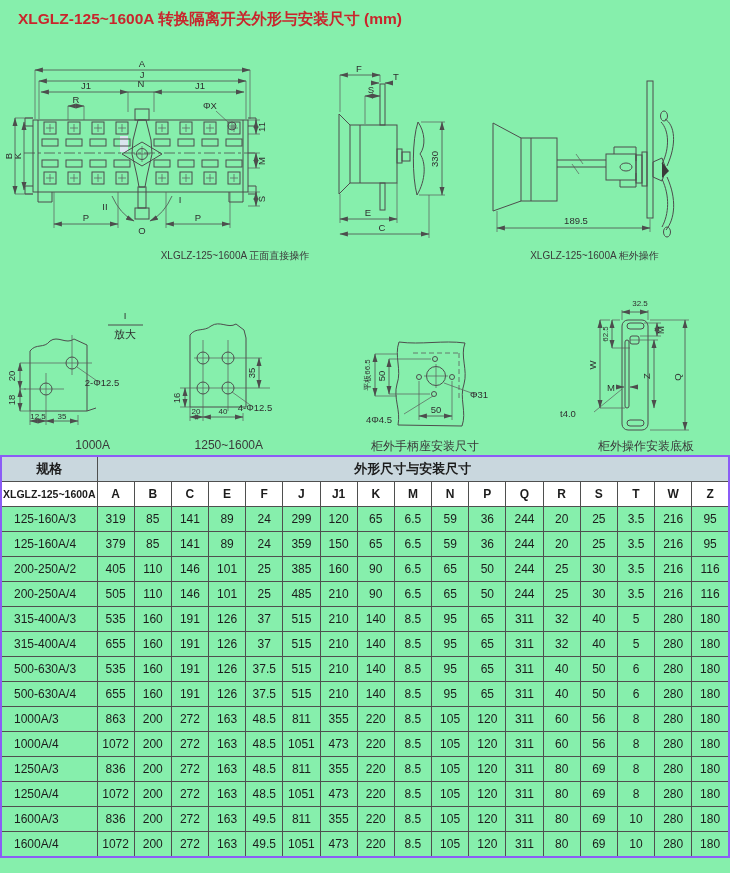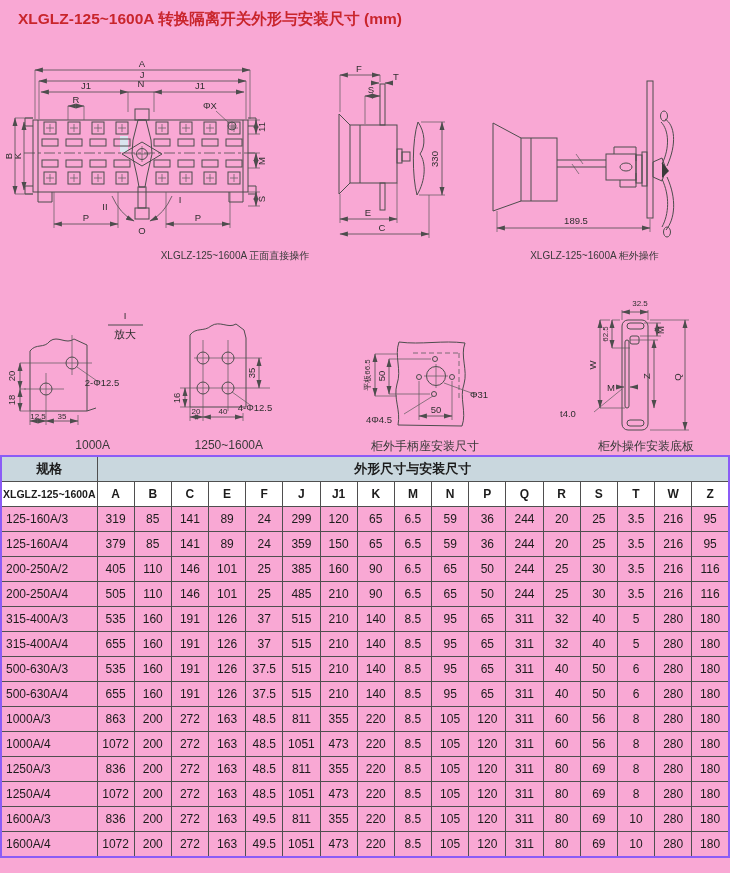--- a/index.html
+++ b/index.html
@@ -1,16 +1,16 @@
 <!DOCTYPE html>
 <html><head>
 <meta charset="utf-8">
 <style>
   html,body{margin:0;padding:0;background:#fff;}
-  #page{position:relative;width:730px;height:873px;background:#f9a8d4;overflow:hidden;
+  #page{position:relative;width:730px;height:873px;background:#86efac;overflow:hidden;
         font-family:"Liberation Sans",sans-serif;}
   #title{position:absolute;left:18px;top:9px;font-size:15.5px;font-weight:600;color:#c9252c;}
   .cap{position:absolute;color:#3a3a3a;font-size:10px;text-align:center;}
   .cap2{position:absolute;color:#3a3a3a;font-size:12px;text-align:right;}
   svg{position:absolute;overflow:visible;}
   .ln{stroke:#4d4d4d;stroke-width:1;fill:none;}
   .th{stroke:#5a5a5a;stroke-width:.7;fill:none;}
   .dash{stroke:#5a5a5a;stroke-width:.8;fill:none;stroke-dasharray:5 3;}
   .cl{stroke:#4d4d4d;stroke-width:.8;fill:none;stroke-dasharray:11 3 3 3;}
   .dim{stroke:#4d4d4d;stroke-width:.8;fill:none;marker-start:url(#ms);marker-end:url(#me);}
@@ -20,21 +20,21 @@
   .dts{font-size:8px;}
   #dims-table{position:absolute;left:0;top:455px;width:730px;border-collapse:collapse;
         table-layout:fixed;font-size:12px;color:#1c1c1c;border:2px solid #8b5cf6;}
   #dims-table th,#dims-table td{border:1px solid #4f4f4f;text-align:center;padding:0;
         height:24px;overflow:hidden;white-space:nowrap;}
   #dims-table col.c0{width:96px;}
   tr.h1 th{background:#c9d7de;height:33px;font-size:13px;font-weight:600;border-bottom:2px solid #303030;}
   tr.h1 th.spec-h{text-align:left;padding-left:8px;}
   tr.h2 th{height:29px;background:#fff;font-weight:700;font-size:12px;}
   tr.h2 th.model{font-size:10.5px;font-weight:700;text-align:left;padding-left:4px;}
-  #dims-table td.spec{text-align:left;padding-left:4px;}
+  #dims-table td.spec{text-align:left;padding-left:12px;}
 </style>
 </head>
 <body>
 
 <div id="page">
 
   <div id="title">XLGLZ-125~1600A 转换隔离开关外形与安装尺寸 (mm)</div>
 
   <svg width="0" height="0">
     <defs>

